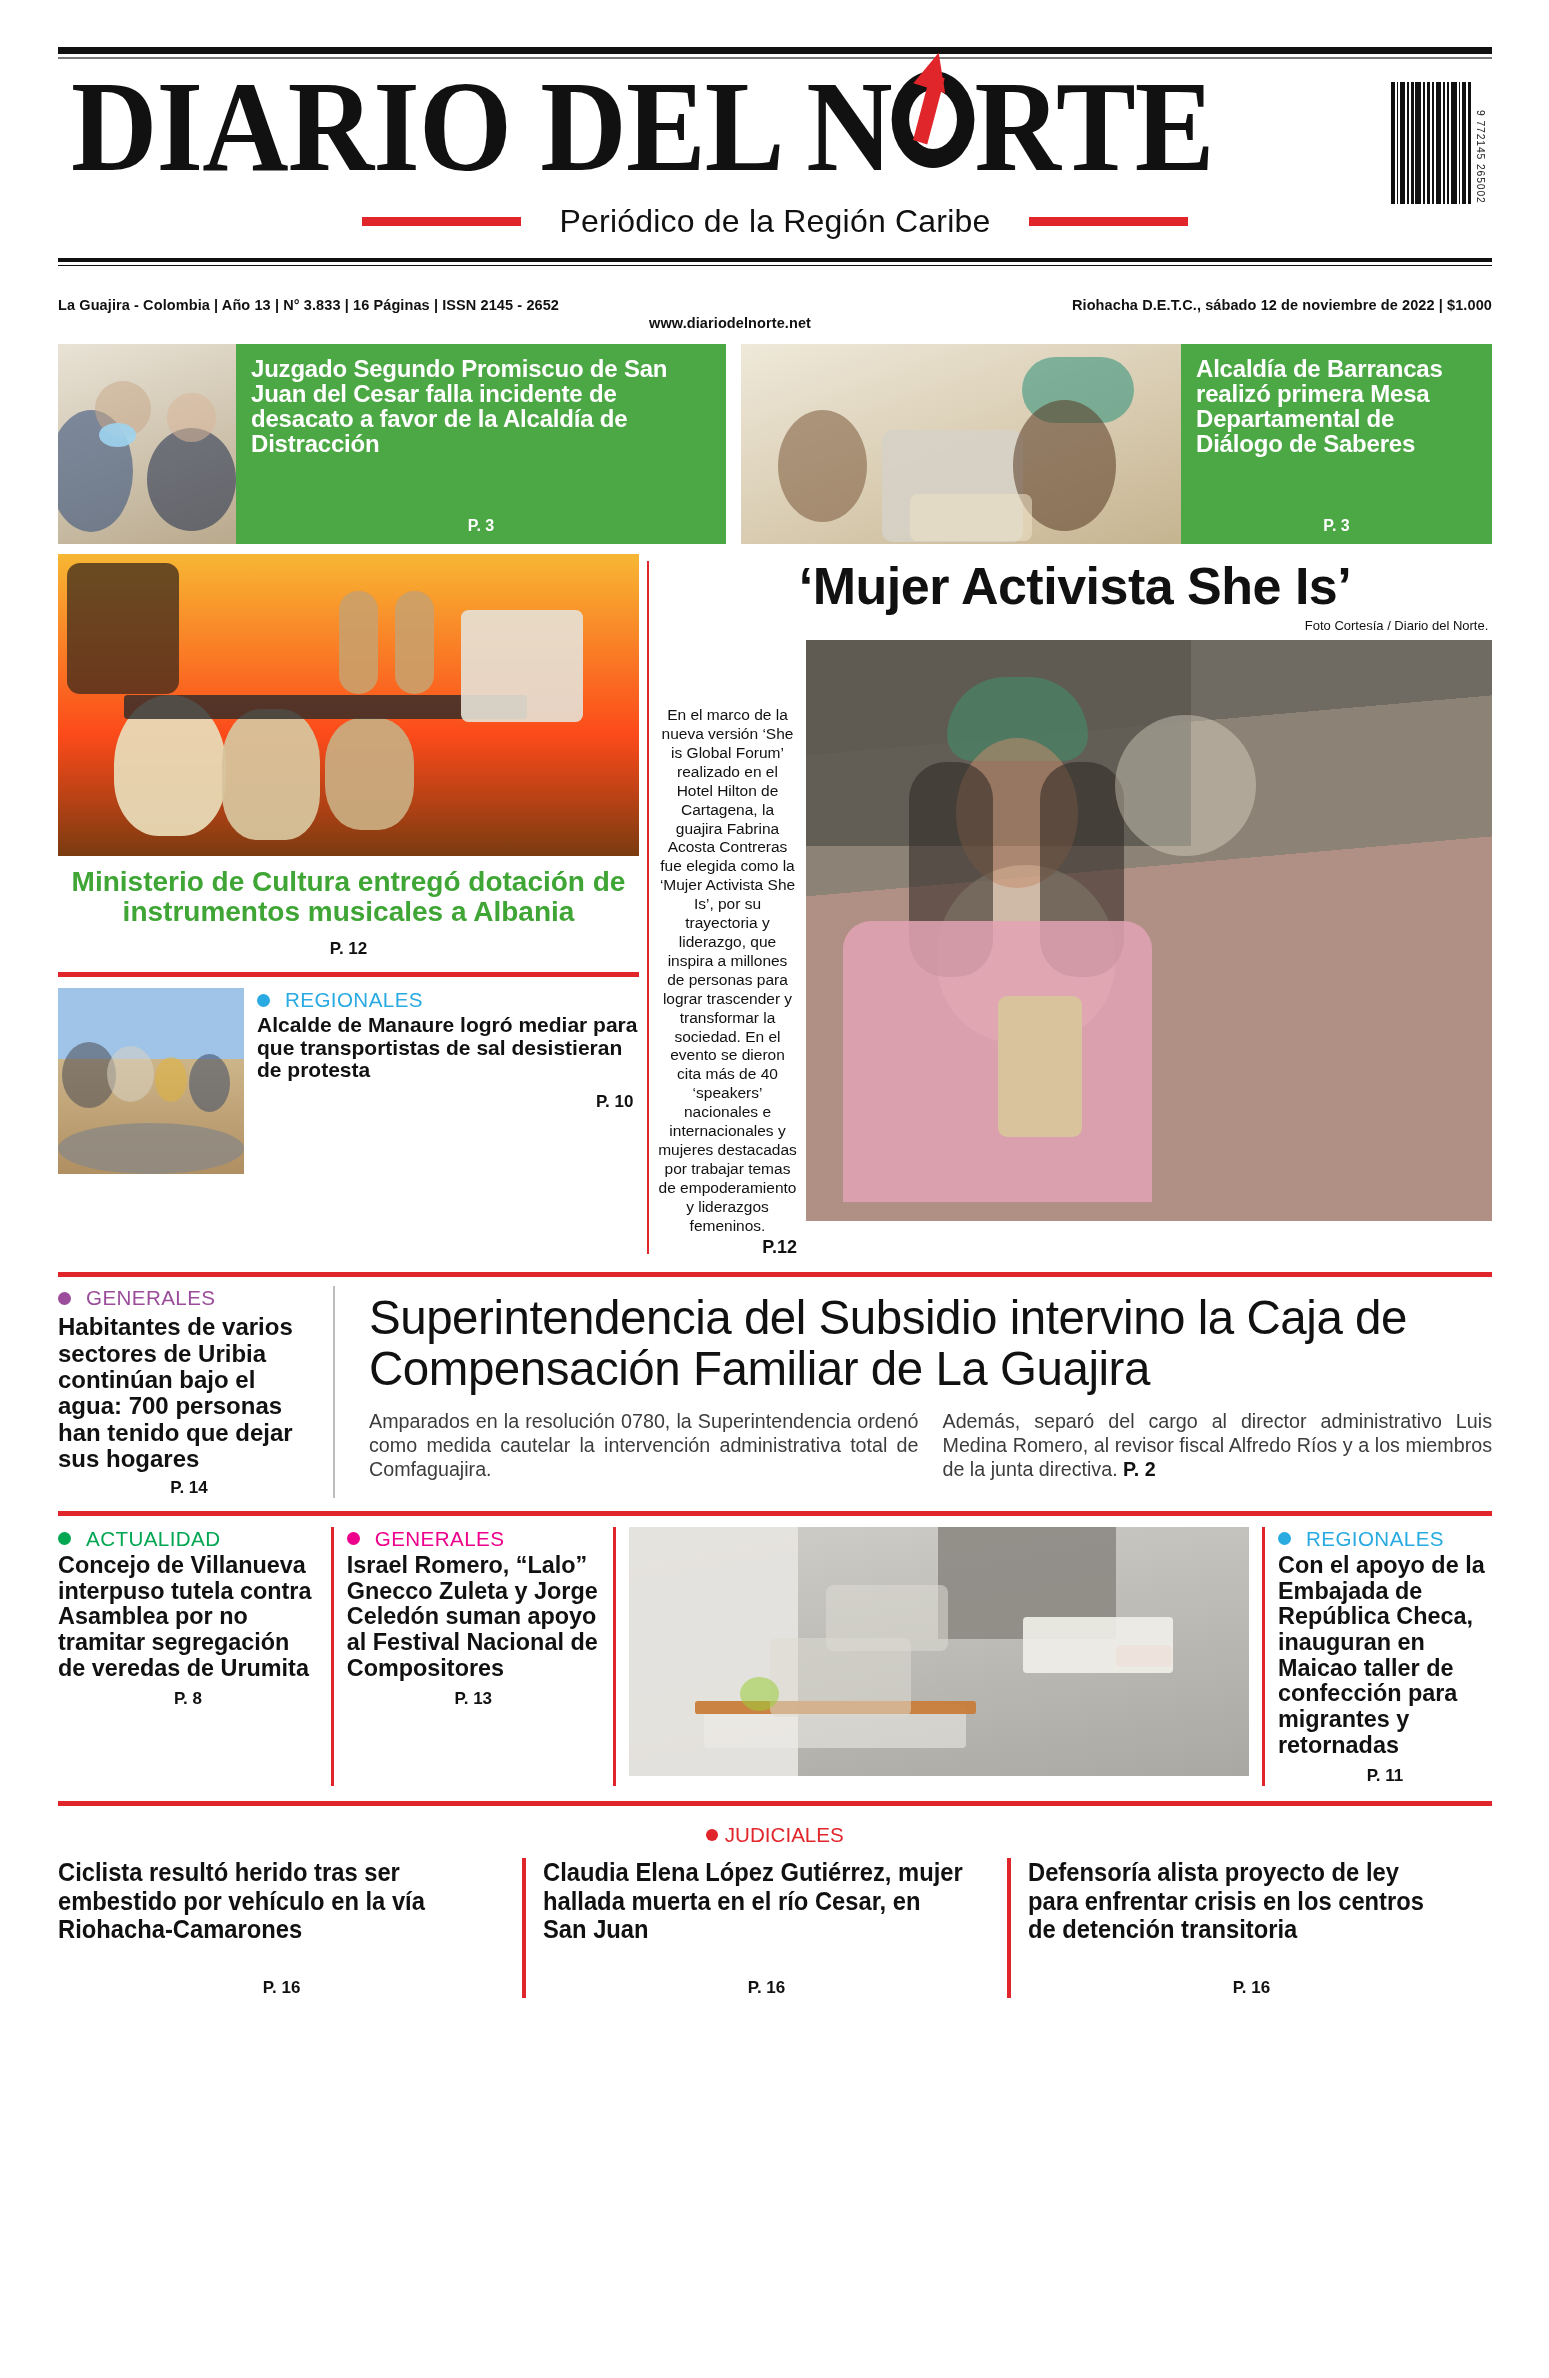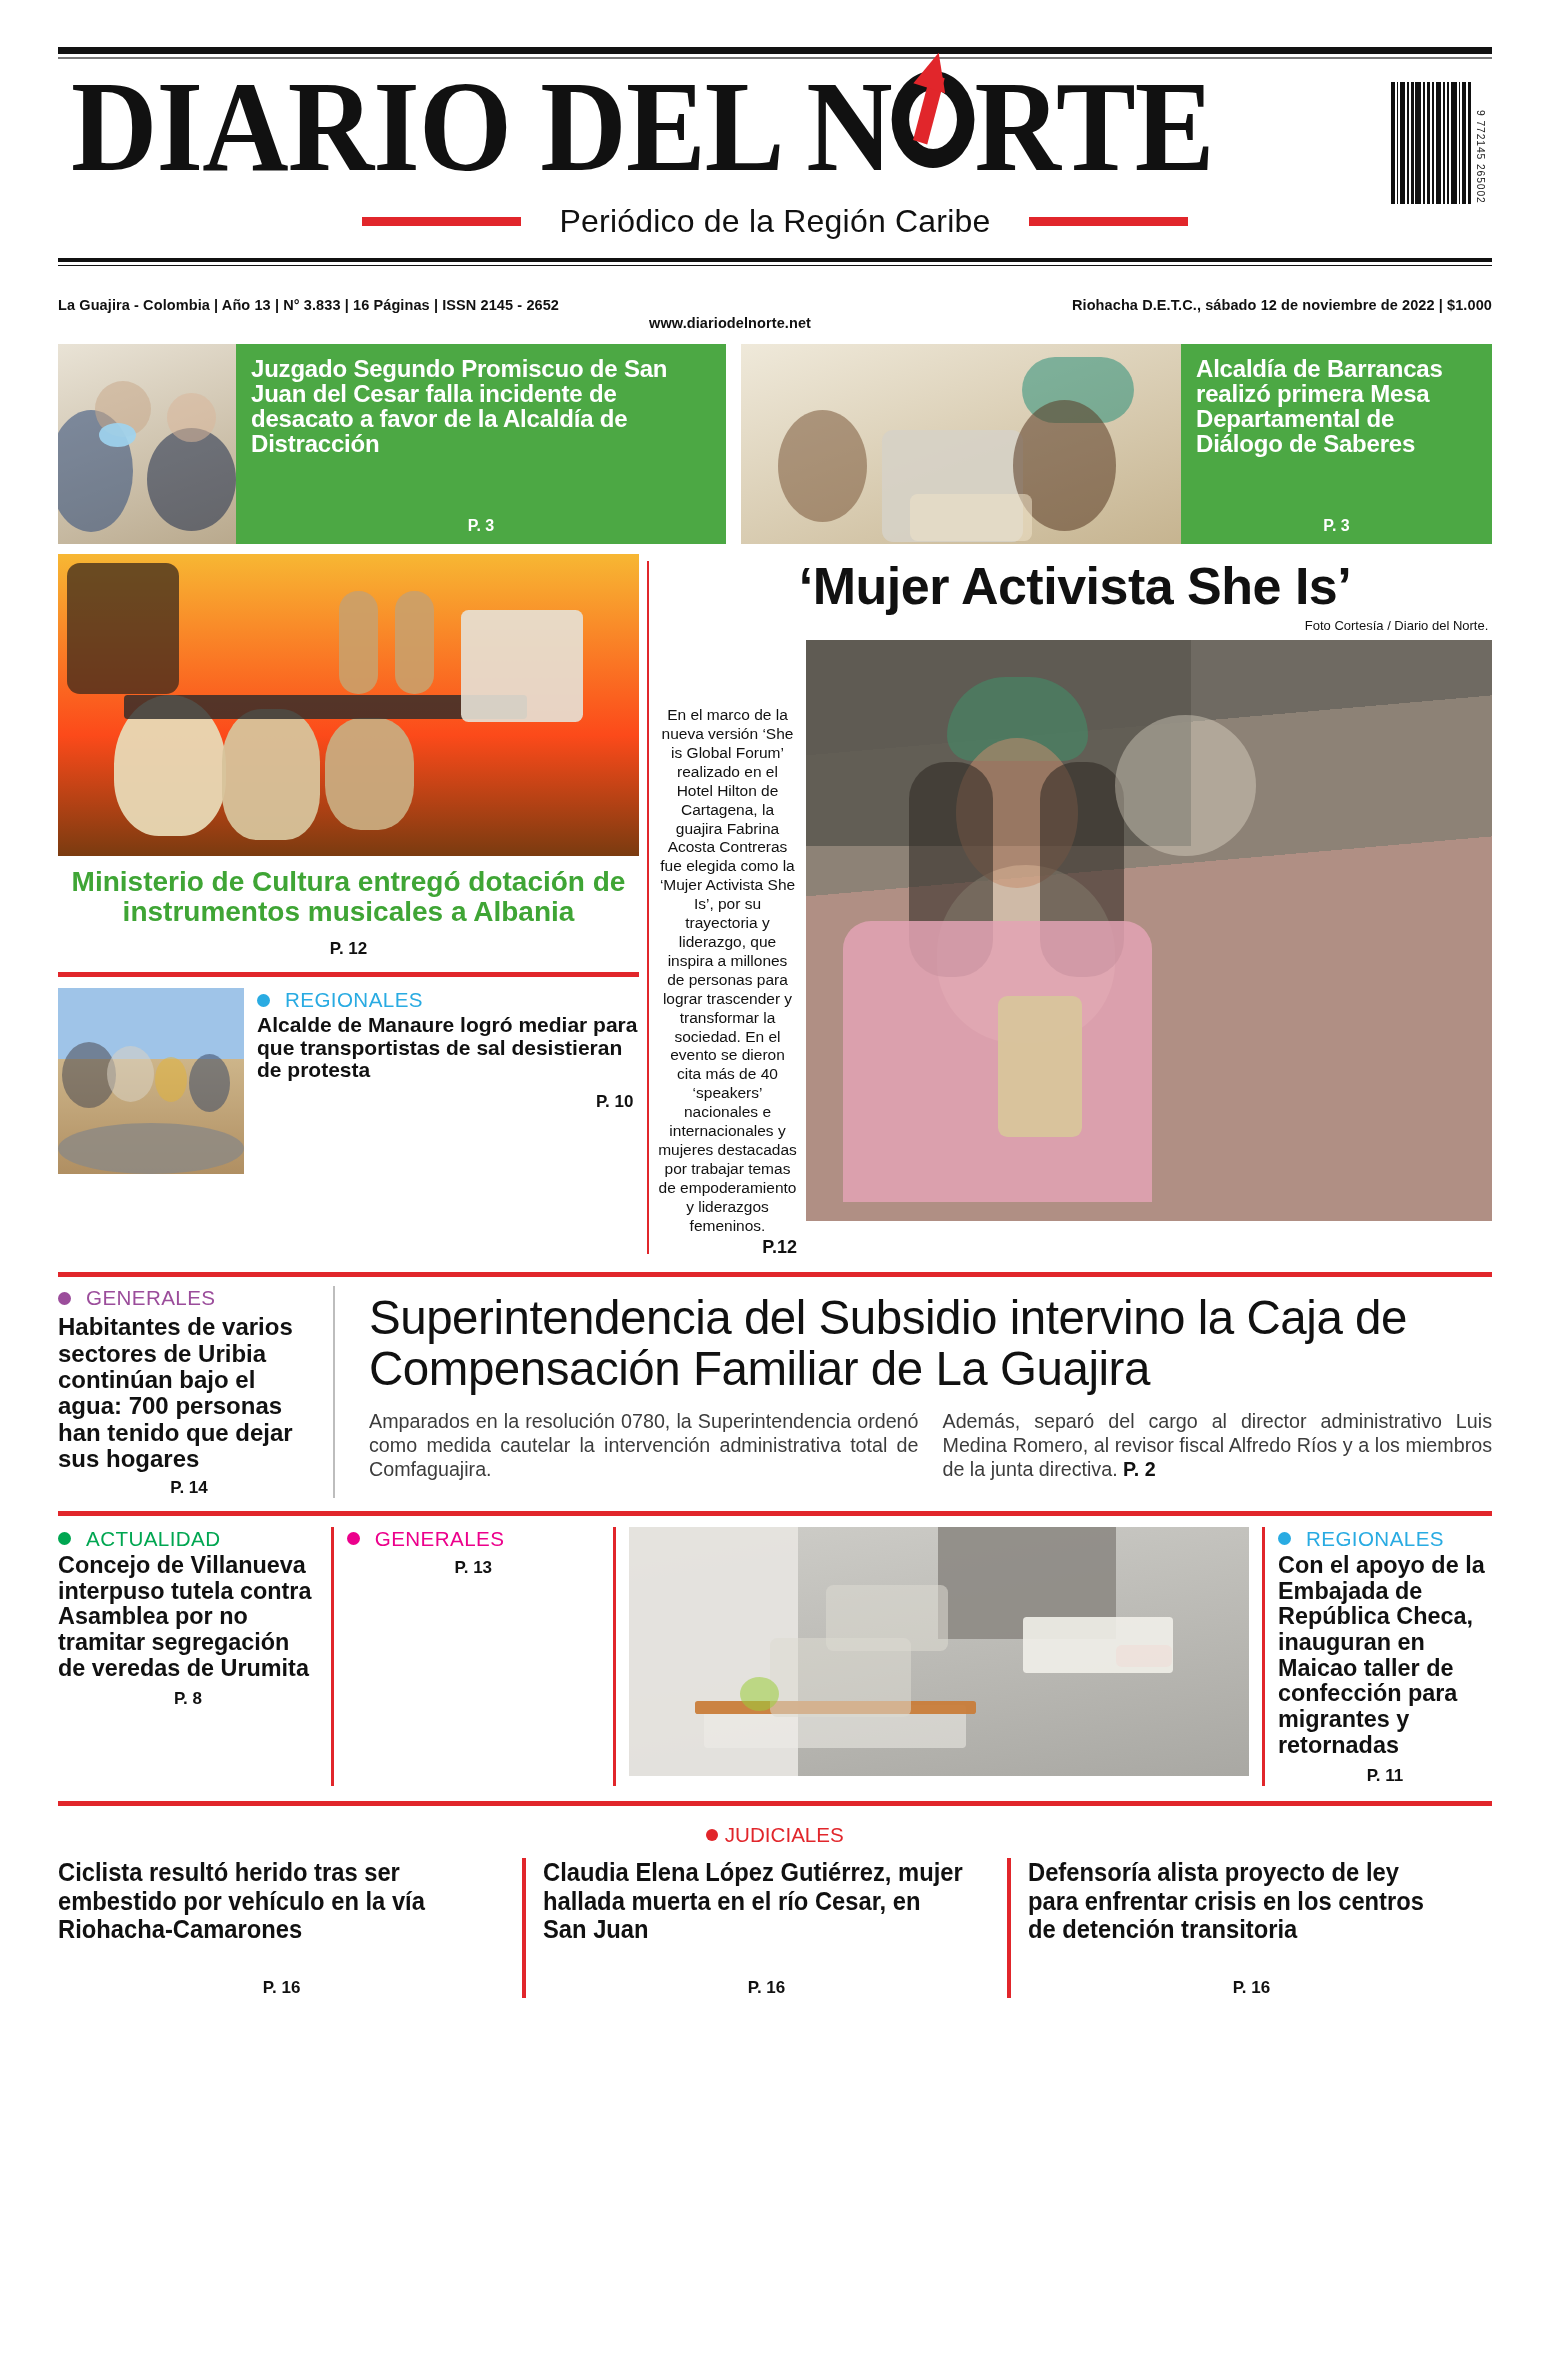--- a/index.html
+++ b/index.html
@@ -285,20 +285,21 @@
       </div>
       <h3>Concejo de Villanueva interpuso tutela contra Asamblea por no tramitar segregación de veredas de Urumita</h3>
       <div class="pr">P. 8</div>
     </div>
     <div class="sep-red"></div>
     <div class="tcol" style="width:253px;flex:0 0 auto">
       <div class="kicker">
         <span class="dot" style="background:#ec008c"></span>
         <span style="color:#ec008c">GENERALES</span>
       </div>
+      <h3>Israel Romero, “Lalo” Gnecco Zuleta y Jorge Celedón suman apoyo al Festival Nacional de Compositores</h3>
       <div class="pr">P. 13</div>
     </div>
     <div class="sep-red"></div>
     <div class="tphoto">
       <div class="ph sewing"></div>
       <div class="blob" style="background:#e6e4df;width:169px;height:249px;left:0;top:0;border-radius:0;opacity:.95;"></div>
       <div class="blob" style="background:#8d8a84;width:178px;height:112px;left:309px;top:0;border-radius:0;opacity:.9;"></div>
       <div class="blob" style="background:#efede8;width:262px;height:43px;left:75px;top:178px;border-radius:3.7px;"></div>
       <div class="blob" style="background:#c97d3a;width:281px;height:13px;left:66px;top:174px;border-radius:2.8px;opacity:.95;"></div>
       <div class="blob" style="background:#dcdad2;width:141px;height:79px;left:141px;top:111px;border-radius:7.5px;"></div>

